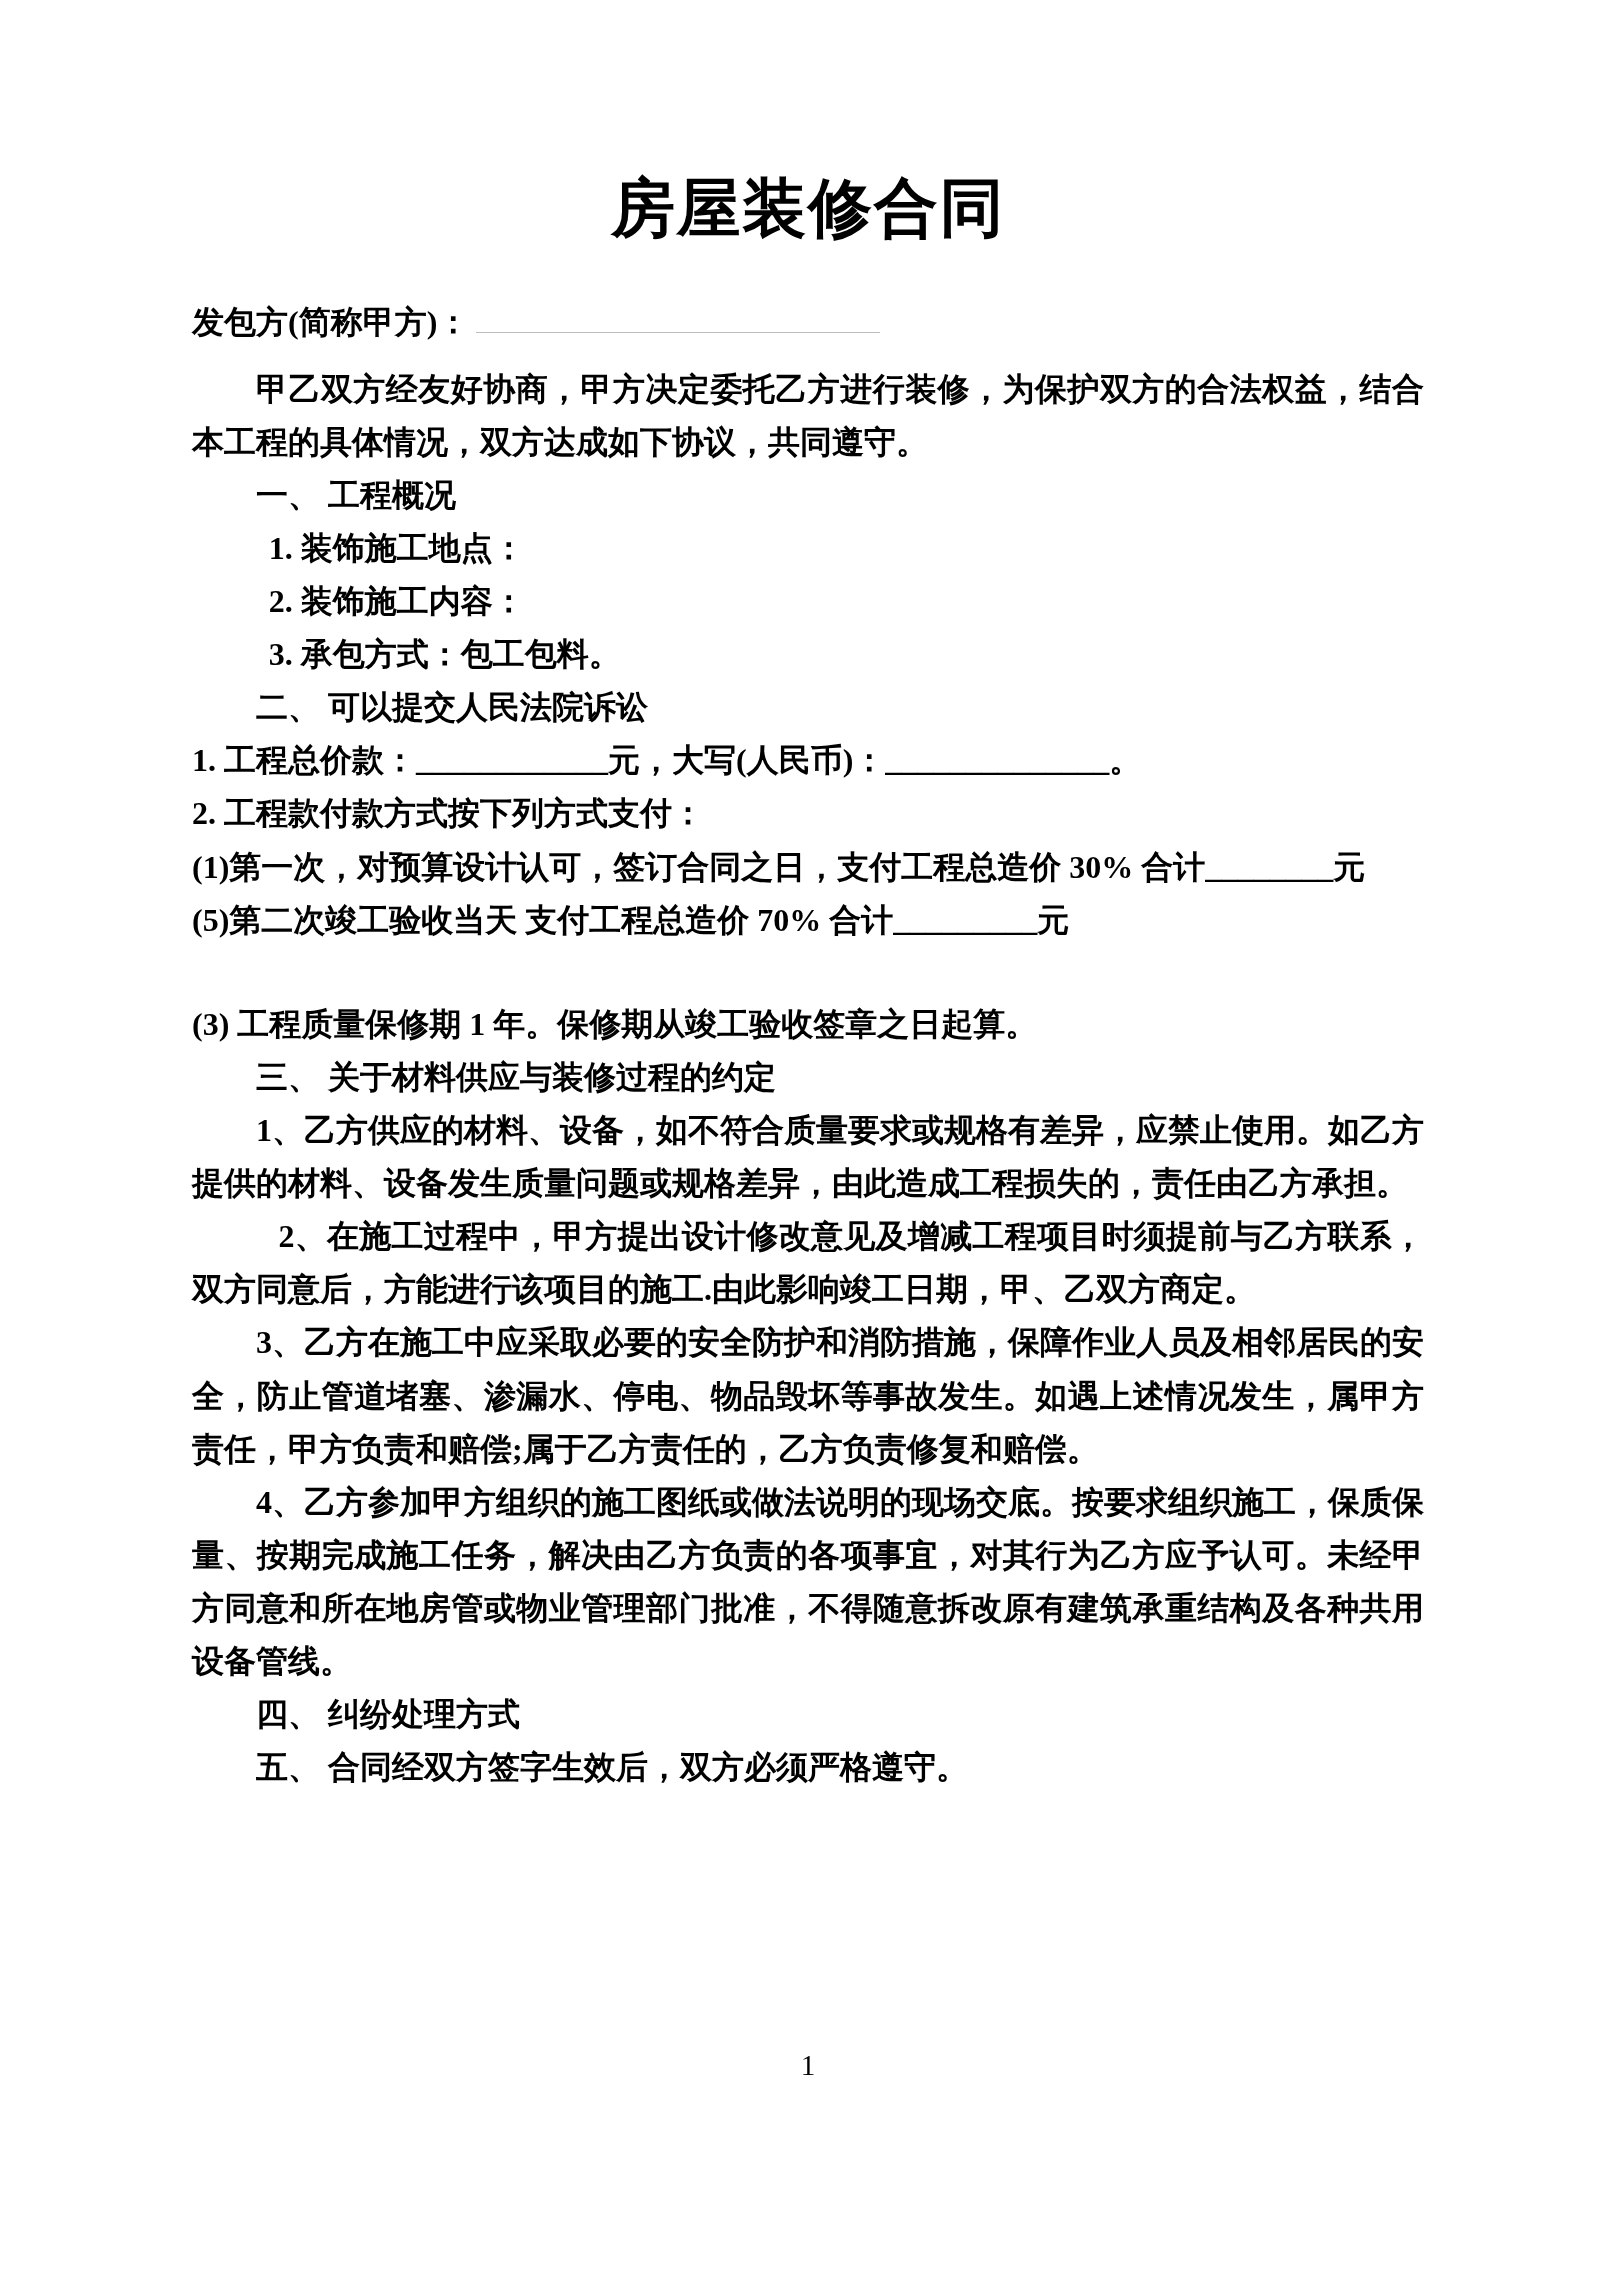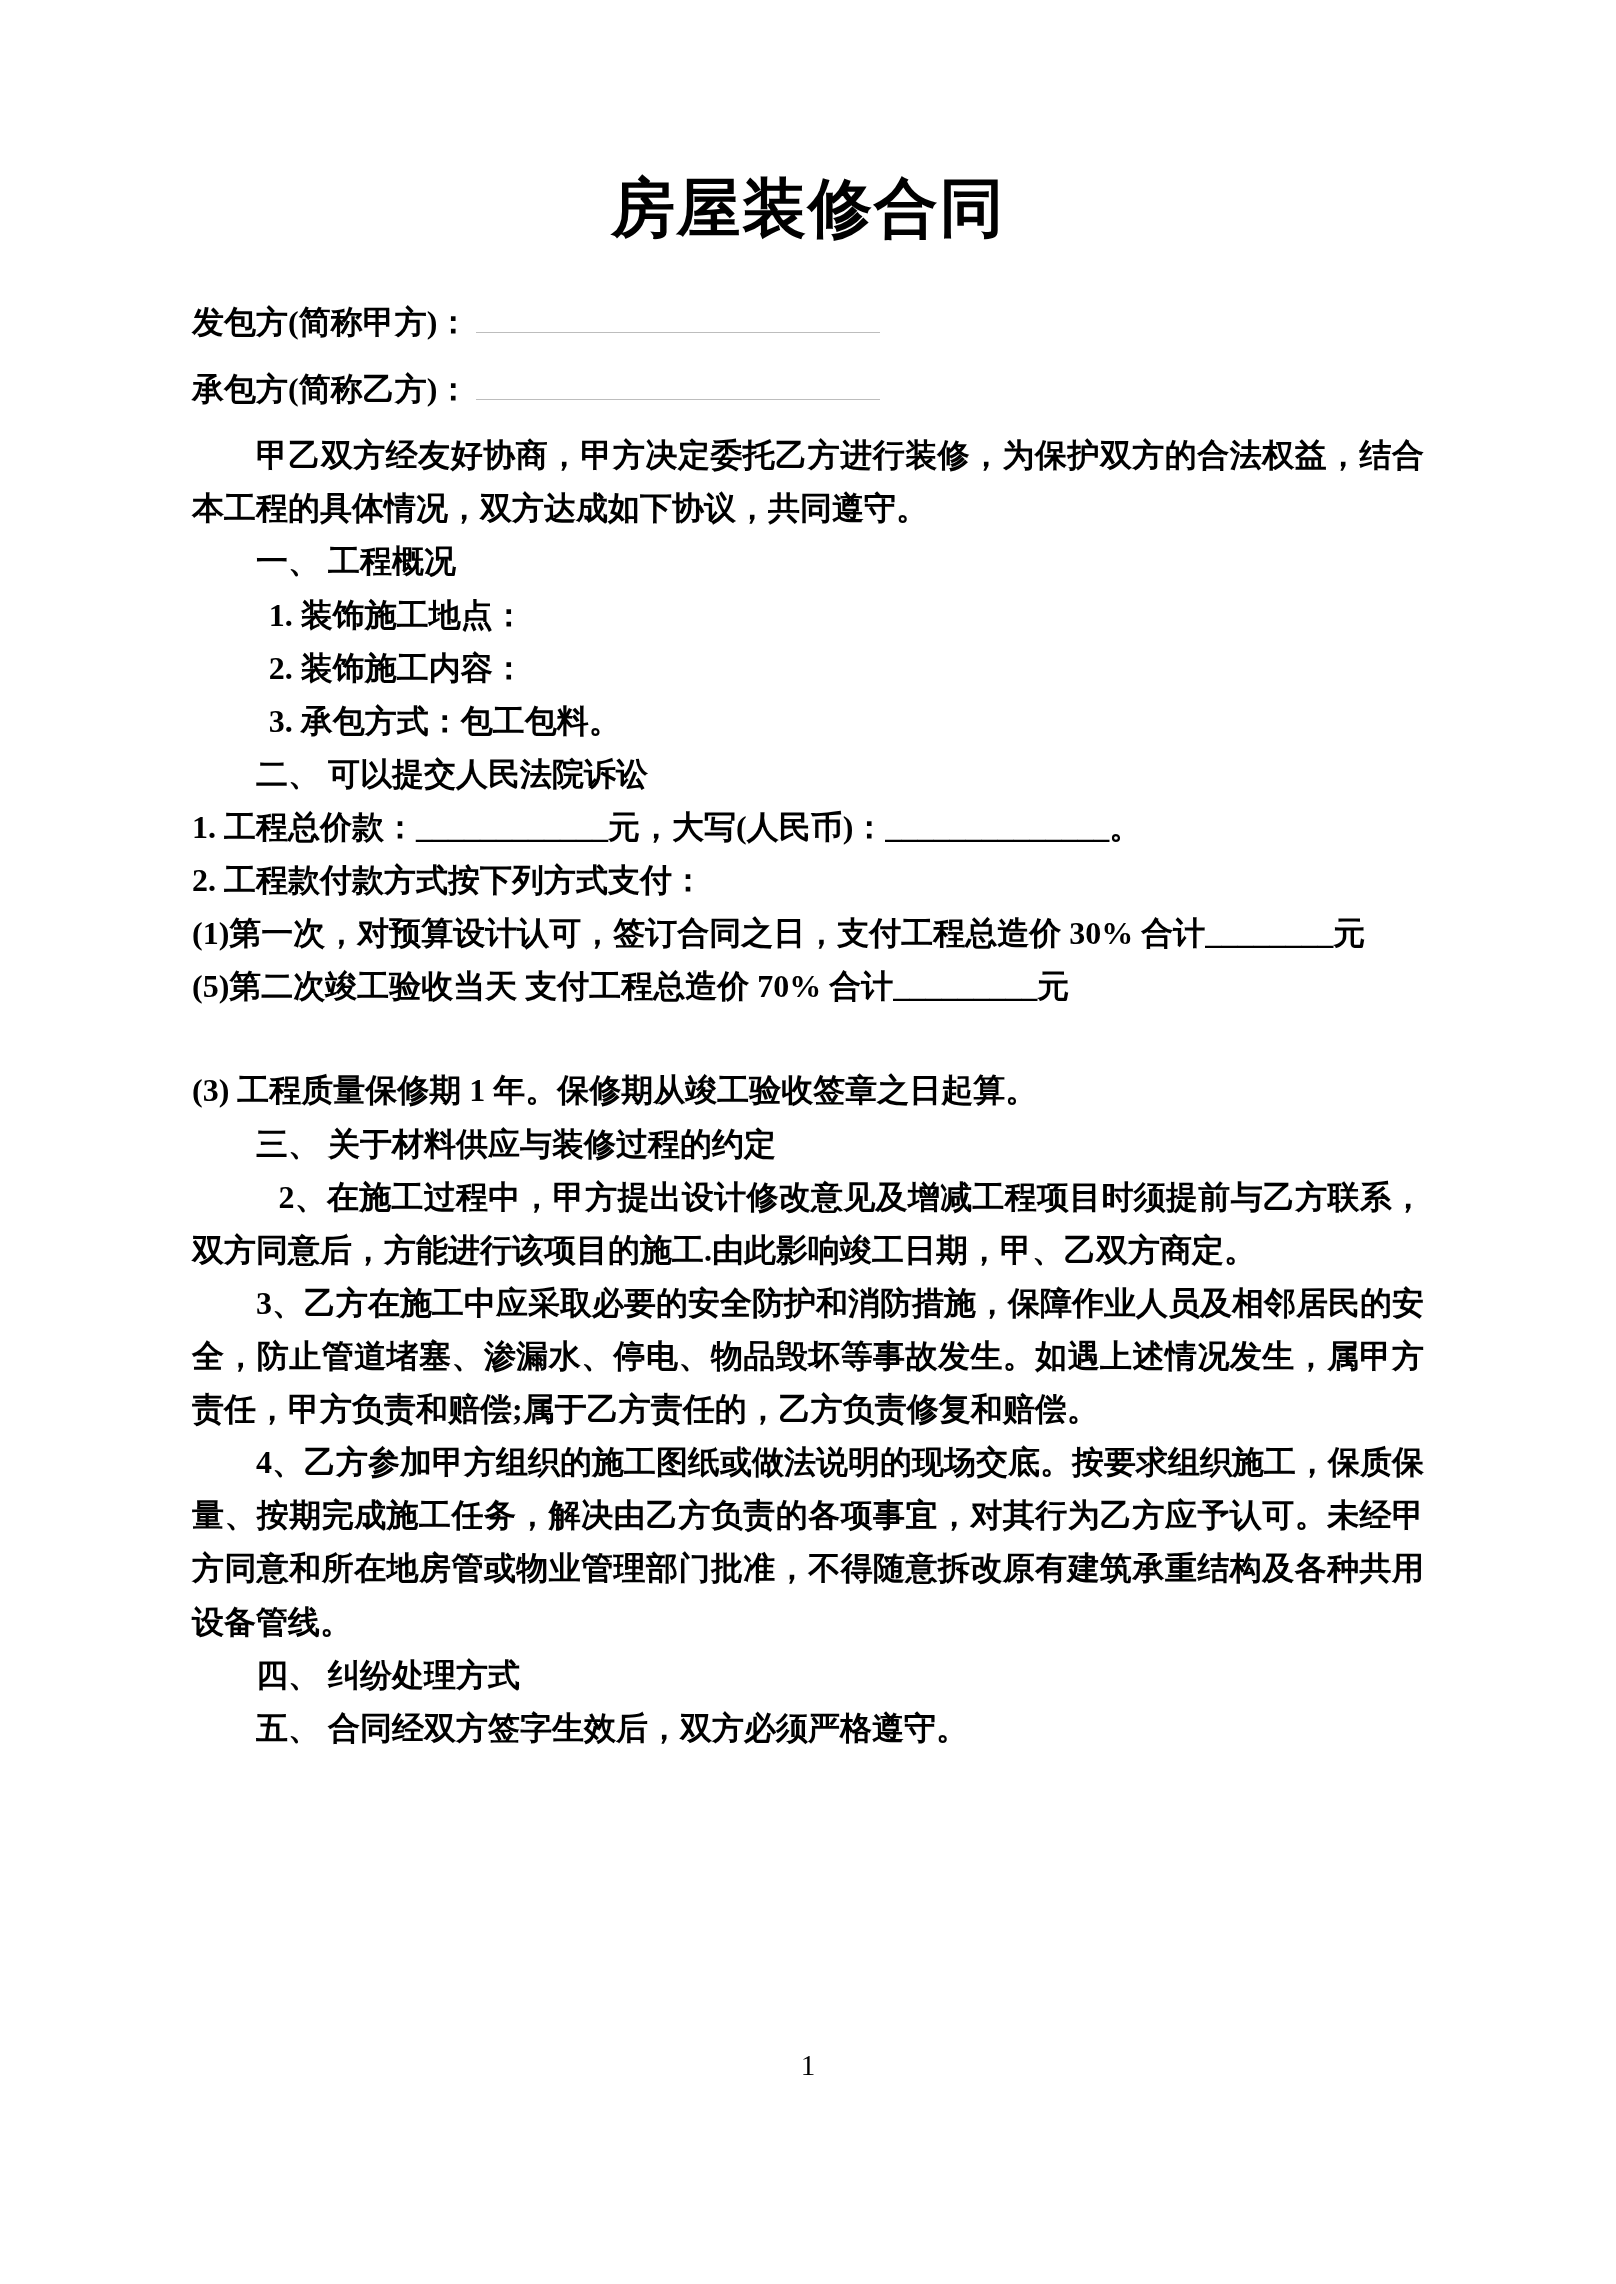--- a/index.html
+++ b/index.html
@@ -69,42 +69,40 @@
 <body>
 
 <div class="page">
 
   <h1 class="title">房屋装修合同</h1>
 
   <div class="line field-line">
     <span>发包方(简称甲方)：</span><span class="blank-line"></span>
   </div>
 
-  <div class="line field-line">
-    <span>承包方(简称乙方)：</span><span class="blank-line"></span>
-  </div>
 
   <p class="line indent-2">甲乙双方经友好协商，甲方决定委托乙方进行装修，为保护双方的合法权益，结合本工程的具体情况，双方达成如下协议，共同遵守。</p>
 
   <p class="line indent-2">一、 工程概况</p>
   <p class="line indent-24">1.  装饰施工地点：</p>
   <p class="line indent-24">2.  装饰施工内容：</p>
   <p class="line indent-24">3.  承包方式：包工包料。</p>
 
   <p class="line indent-2">二、 可以提交人民法院诉讼</p>
   <p class="line">1. 工程总价款：____________元，大写(人民币)：______________。</p>
   <p class="line">2. 工程款付款方式按下列方式支付：</p>
   <p class="line">(1)第一次，对预算设计认可，签订合同之日，支付工程总造价 30%  合计________元</p>
   <p class="line">(5)第二次竣工验收当天  支付工程总造价 70%  合计_________元</p>
 
   <div class="spacer"></div>
 
   <p class="line">(3) 工程质量保修期 1 年。保修期从竣工验收签章之日起算。</p>
 
   <p class="line indent-2">三、 关于材料供应与装修过程的约定</p>
+  <p class="line indent-2">1、乙方供应的材料、设备，如不符合质量要求或规格有差异，应禁止使用。如乙方提供的材料、设备发生质量问题或规格差异，由此造成工程损失的，责任由乙方承担。</p>
   <p class="line indent-27">2、在施工过程中，甲方提出设计修改意见及增减工程项目时须提前与乙方联系，双方同意后，方能进行该项目的施工.由此影响竣工日期，甲、乙双方商定。</p>
   <p class="line indent-2">3、乙方在施工中应采取必要的安全防护和消防措施，保障作业人员及相邻居民的安全，防止管道堵塞、渗漏水、停电、物品毁坏等事故发生。如遇上述情况发生，属甲方责任，甲方负责和赔偿;属于乙方责任的，乙方负责修复和赔偿。</p>
   <p class="line indent-2">4、乙方参加甲方组织的施工图纸或做法说明的现场交底。按要求组织施工，保质保量、按期完成施工任务，解决由乙方负责的各项事宜，对其行为乙方应予认可。未经甲方同意和所在地房管或物业管理部门批准，不得随意拆改原有建筑承重结构及各种共用设备管线。</p>
 
   <p class="line indent-2">四、 纠纷处理方式</p>
 
   <p class="line indent-2">五、 合同经双方签字生效后，双方必须严格遵守。</p>
 
   <div class="page-number">1</div>
 

